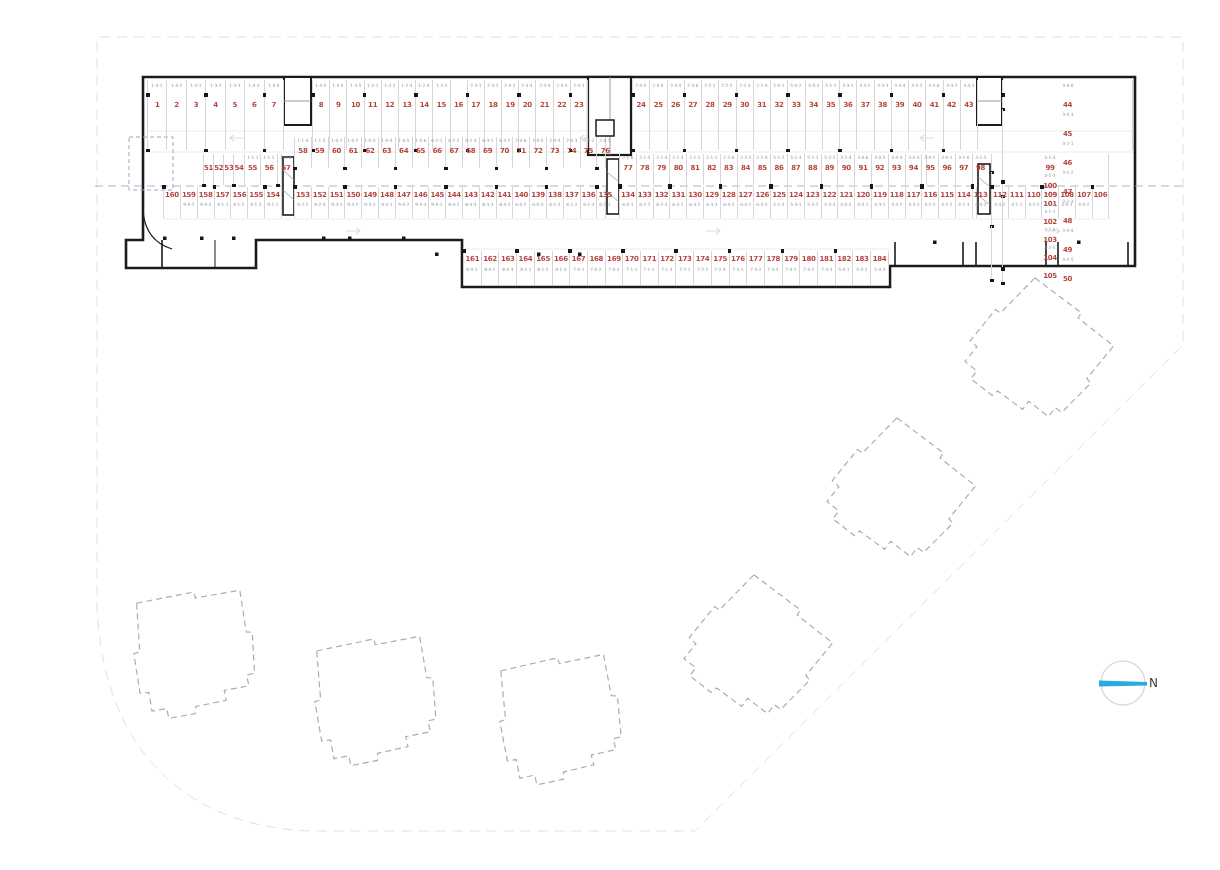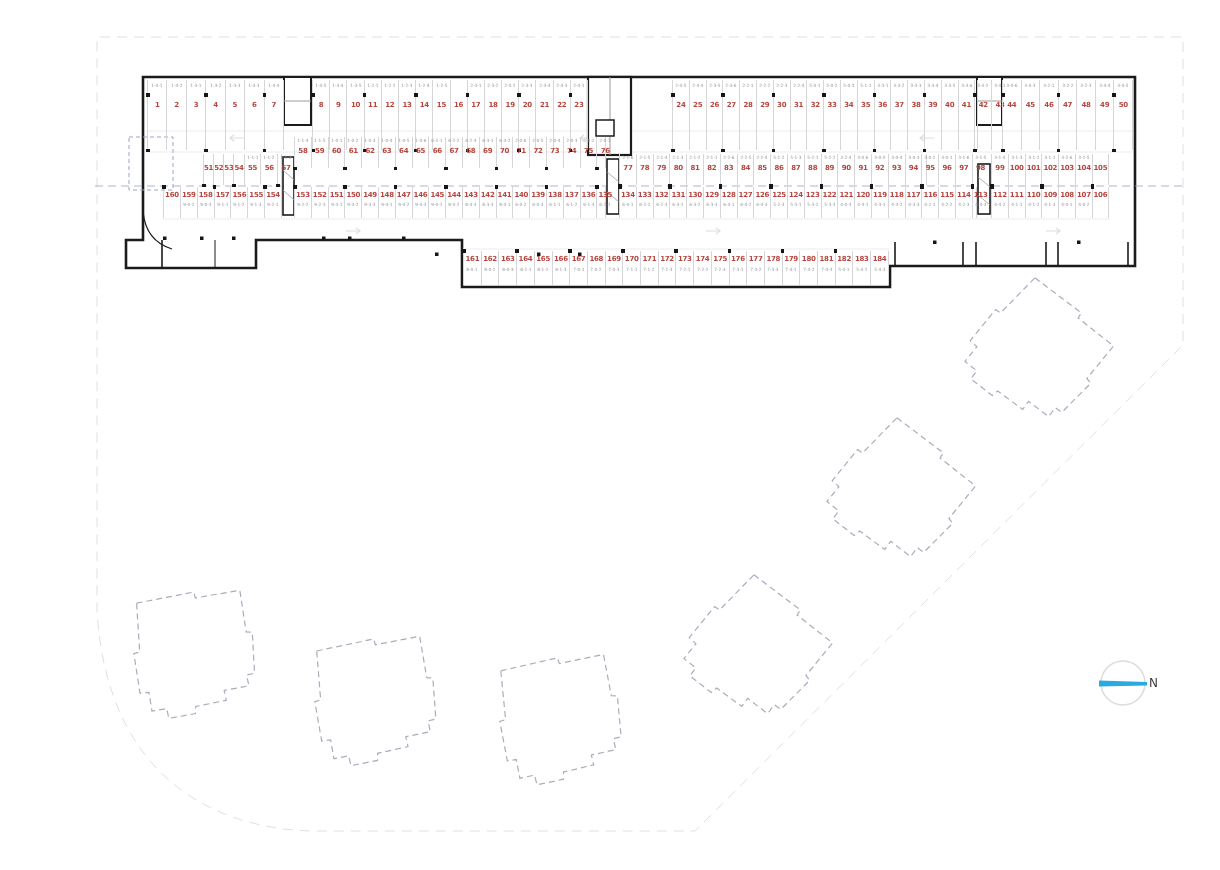--- a/index.html
+++ b/index.html
@@ -218,21 +218,21 @@
         </div>
         <div class="cell">
           <span class="code">2-4-3</span>
           <span class="num">22</span>
         </div>
         <div class="cell">
           <span class="code">2-4-1</span>
           <span class="num">23</span>
         </div>
       </div>
-      <div class="seg r0 sq-b" style="left: 632px; top: 80px; width: 346px; height: 70px; padding-left: 40px;">
+      <div class="seg r0 sq-b" style="left: 632px; top: 80px; width: 346px; height: 70px;">
         <div class="cell">
           <span class="code">2-4-5</span>
           <span class="num">24</span>
         </div>
         <div class="cell">
           <span class="code">2-4-4</span>
           <span class="num">25</span>
         </div>
         <div class="cell">
           <span class="code">2-3-5</span>
@@ -300,21 +300,21 @@
         </div>
         <div class="cell">
           <span class="code">3-4-2</span>
           <span class="num">42</span>
         </div>
         <div class="cell">
           <span class="code">3-4-1</span>
           <span class="num">43</span>
         </div>
       </div>
-      <div class="seg r0 sq-b" style="left: 1002px; top: 80px; width: 131px; height: 70px;">
+      <div class="seg r0 sq-b" style="left: 1002px; top: 80px; width: 131px; height: 70px; flex-direction: column;">
         <div class="cell">
           <span class="code">3-4-6</span>
           <span class="num">44</span>
         </div>
         <div class="cell">
           <span class="code">3-4-3</span>
           <span class="num">45</span>
         </div>
         <div class="cell">
           <span class="code">3-2-1</span>
@@ -528,21 +528,21 @@
         </div>
         <div class="cell">
           <span class="code">3-1-6</span>
           <span class="num">97</span>
         </div>
         <div class="cell">
           <span class="code">3-1-5</span>
           <span class="num">98</span>
         </div>
       </div>
-      <div class="seg r1 sq-b" style="left: 991px; top: 154px; width: 118px; height: 31px;">
+      <div class="seg r1 sq-b" style="left: 991px; top: 154px; width: 118px; height: 31px; flex-direction: column;">
         <div class="cell">
           <span class="code">3-1-4</span>
           <span class="num">99</span>
         </div>
         <div class="cell">
           <span class="code">3-1-3</span>
           <span class="num">100</span>
         </div>
         <div class="cell">
           <span class="code">3-1-2</span>

